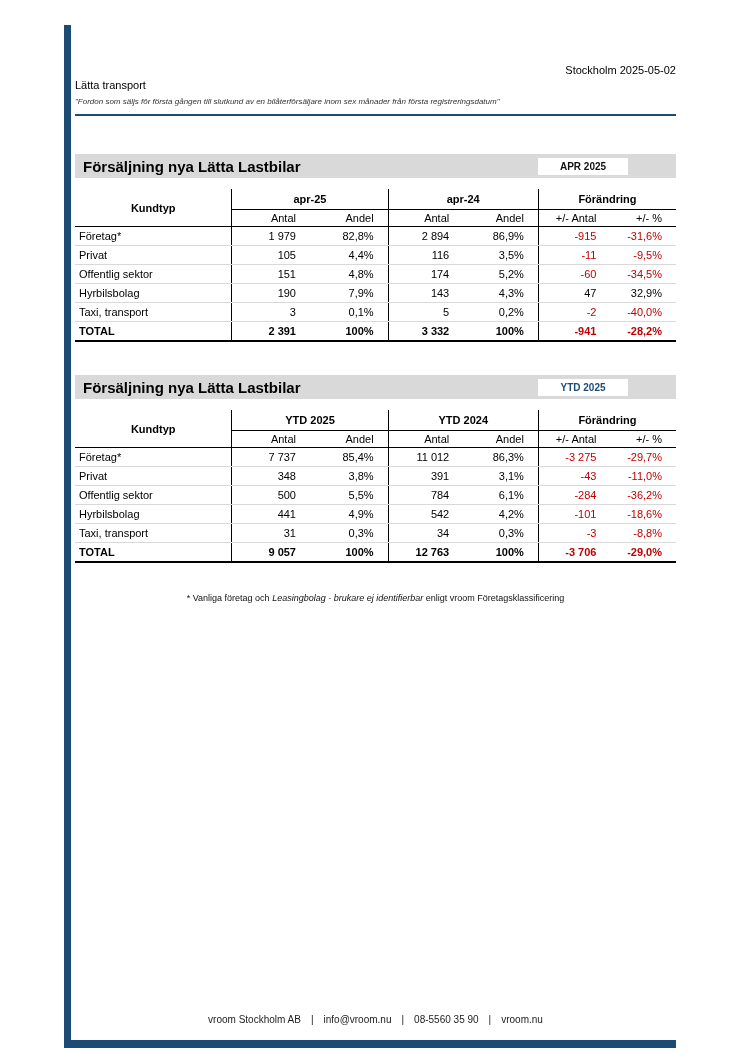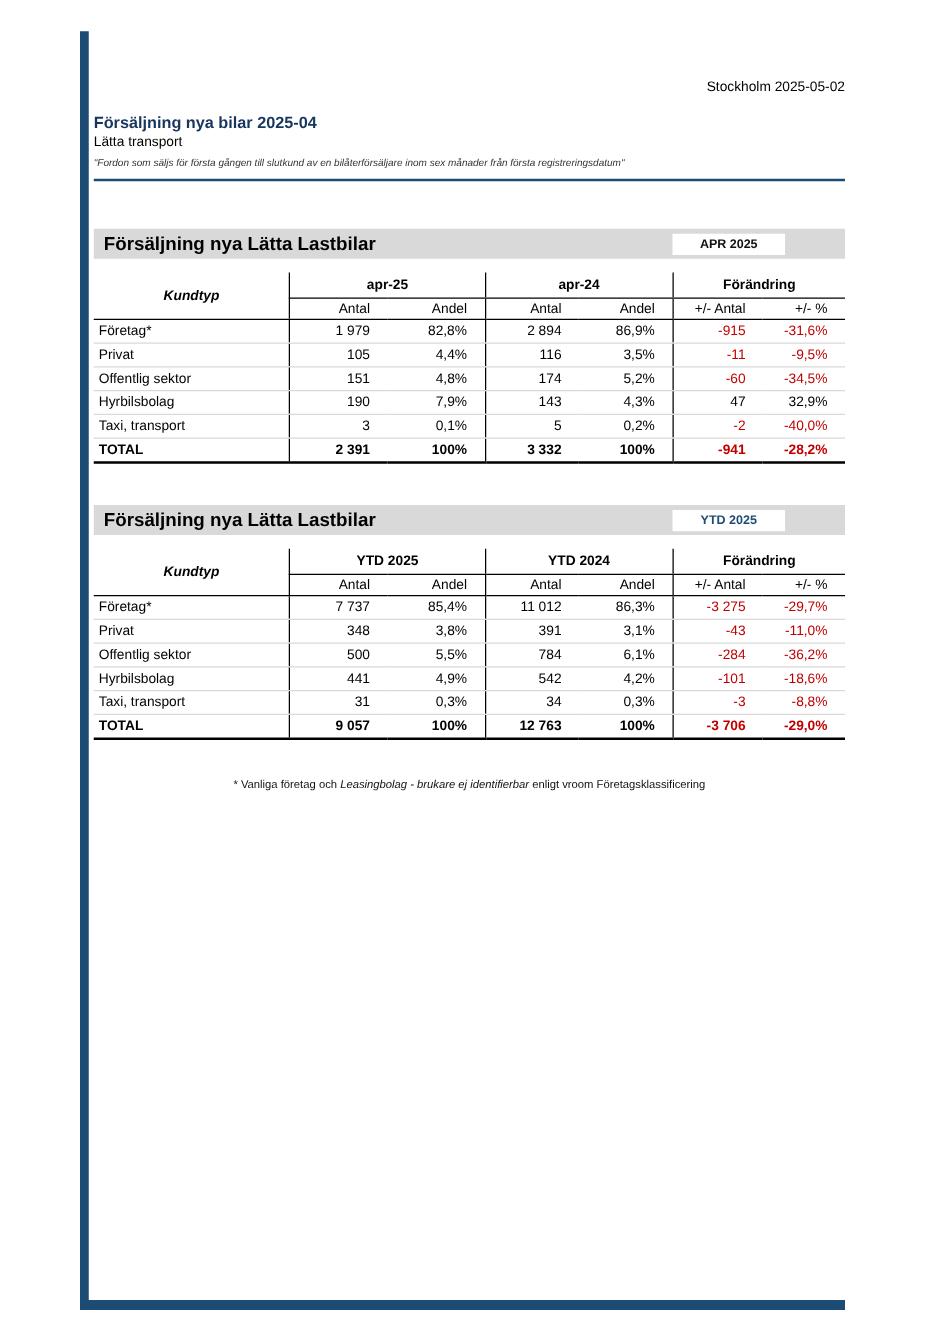--- a/index.html
+++ b/index.html
@@ -16,21 +16,21 @@
   .doc-quote{font-size:8px;font-style:italic;color:#333;margin-top:6px;}
   .title-rule{height:2px;background:var(--navy);margin-top:8px;}
   .section-bar{margin-top:38px;height:24px;background:var(--section_gray);
                display:flex;align-items:center;justify-content:space-between;}
   .section-bar.second{margin-top:33px;}
   .section-title{font-size:15px;font-weight:bold;padding-left:8px;}
   .badge{background:#fff;font-size:10px;font-weight:bold;width:90px;text-align:center;
          padding:3px 0;margin-right:48px;}
   table{border-collapse:collapse;width:100%;table-layout:fixed;margin-top:11px;font-size:11px;}
   th,td{font-weight:normal;}
-  th.kundtyp{text-align:center;vertical-align:middle;font-weight:bold;border-bottom:1px solid #000;padding:0;font-style:italic;}
+  th.kundtyp{text-align:center;vertical-align:middle;font-weight:bold;border-bottom:1px solid #000;padding:0;}
   th.group{font-weight:bold;text-align:center;border-bottom:1px solid #000;padding:4px 0;}
   th.sub{text-align:right;border-bottom:1px solid #000;padding:2px 14px 2px 0;}
   .gs{border-left:1px solid #000;}
   tbody th.row-label{text-align:left;font-weight:normal;padding:3px 0 3px 4px;border-bottom:1px solid #d9d9d9;}
   td.num{text-align:right;padding:3px 14px 3px 0;border-bottom:1px solid #d9d9d9;}
   tr.total th,tr.total td{font-weight:bold;border-top:1.5px solid #000;border-bottom:2px solid #000;}
   .neg{color:var(--red);}
   .footnote{margin-top:30px;text-align:center;font-size:9px;color:#111;}
   .footer{position:absolute;left:75px;top:1014px;width:601px;text-align:center;font-size:10px;color:#222;}
   .footer .sep{margin:0 10px;}
@@ -39,21 +39,20 @@
 </style>
 </head>
 <body>
 
 <div class="page" style="--navy: #1c4b74; --red: #c00000; --section_gray: #d9d9d9; --title_blue: #17365d;">
   <div class="left-stripe"></div>
 
 
   <div class="content">
     <div class="date-line">Stockholm 2025-05-02</div>
-    <div class="doc-title">Försäljning nya bilar 2025-04</div>
     <div class="doc-subtitle">Lätta transport</div>
     <div class="doc-quote">"Fordon som säljs för första gången till slutkund av en bilåterförsäljare inom sex månader från första registreringsdatum"</div>
     <div class="title-rule"></div>
 
     <div class="section-bar">
       <span class="section-title">Försäljning nya Lätta Lastbilar</span>
       <span class="badge" style="color: rgb(17, 17, 17);">APR 2025</span>
     </div>
     <table>
         <colgroup>
@@ -223,14 +222,15 @@
             <td class="num">100%</td>
             <td class="num gs neg">-3 706</td>
             <td class="num neg">-29,0%</td>
           </tr>
         </tbody>
       </table>
 
     <div class="footnote"><span>* </span><span style="">Vanliga företag</span><span> och </span><span style="font-style: italic;">Leasingbolag - brukare ej identifierbar</span><span> enligt vroom Företagsklassificering</span></div>
   </div>
 
+  <div class="footer"><span>vroom Stockholm AB</span><span class="sep">|</span><span>info@vroom.nu</span><span class="sep">|</span><span>08-5560 35 90</span><span class="sep">|</span><span>vroom.nu</span></div>
   <div class="bottom-bar"></div>
 </div>
 
 </body></html>

